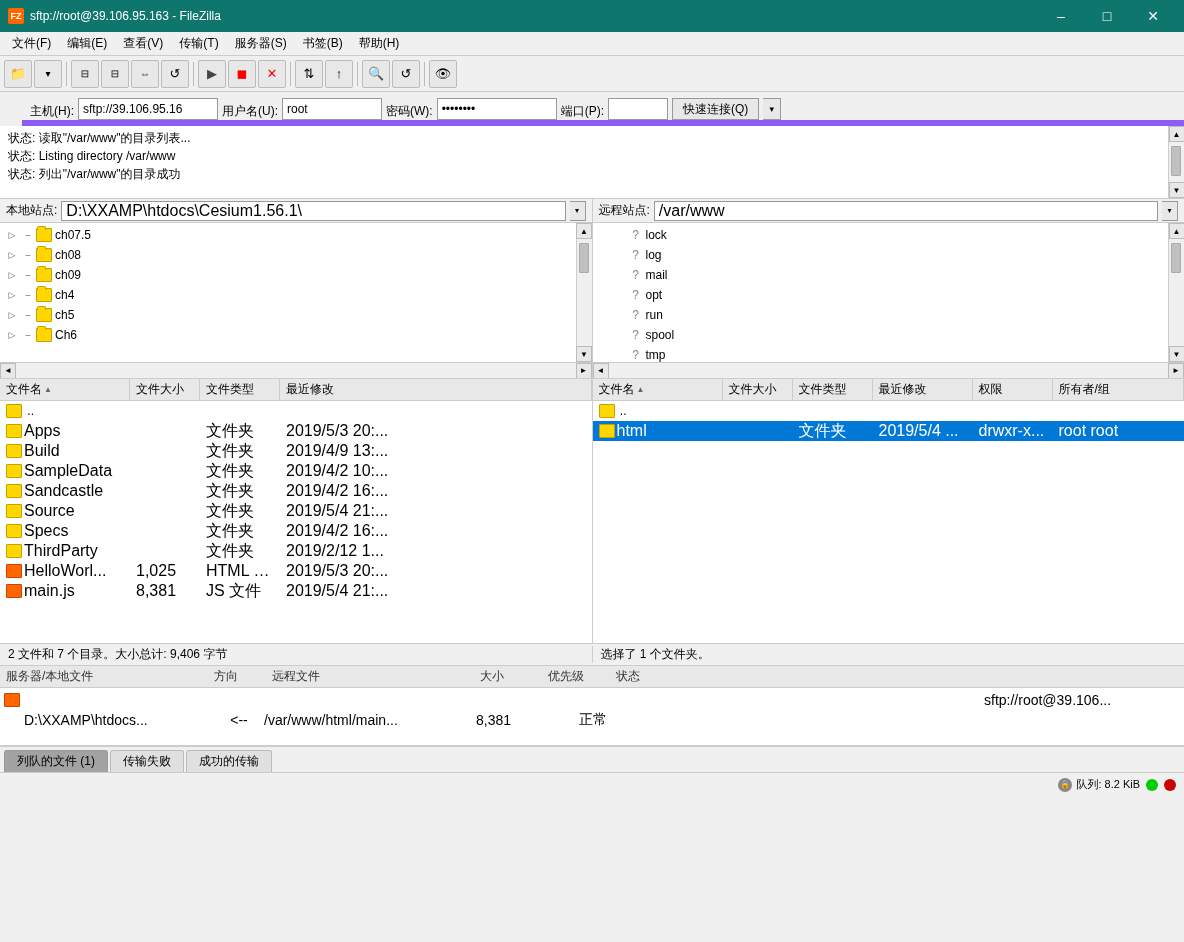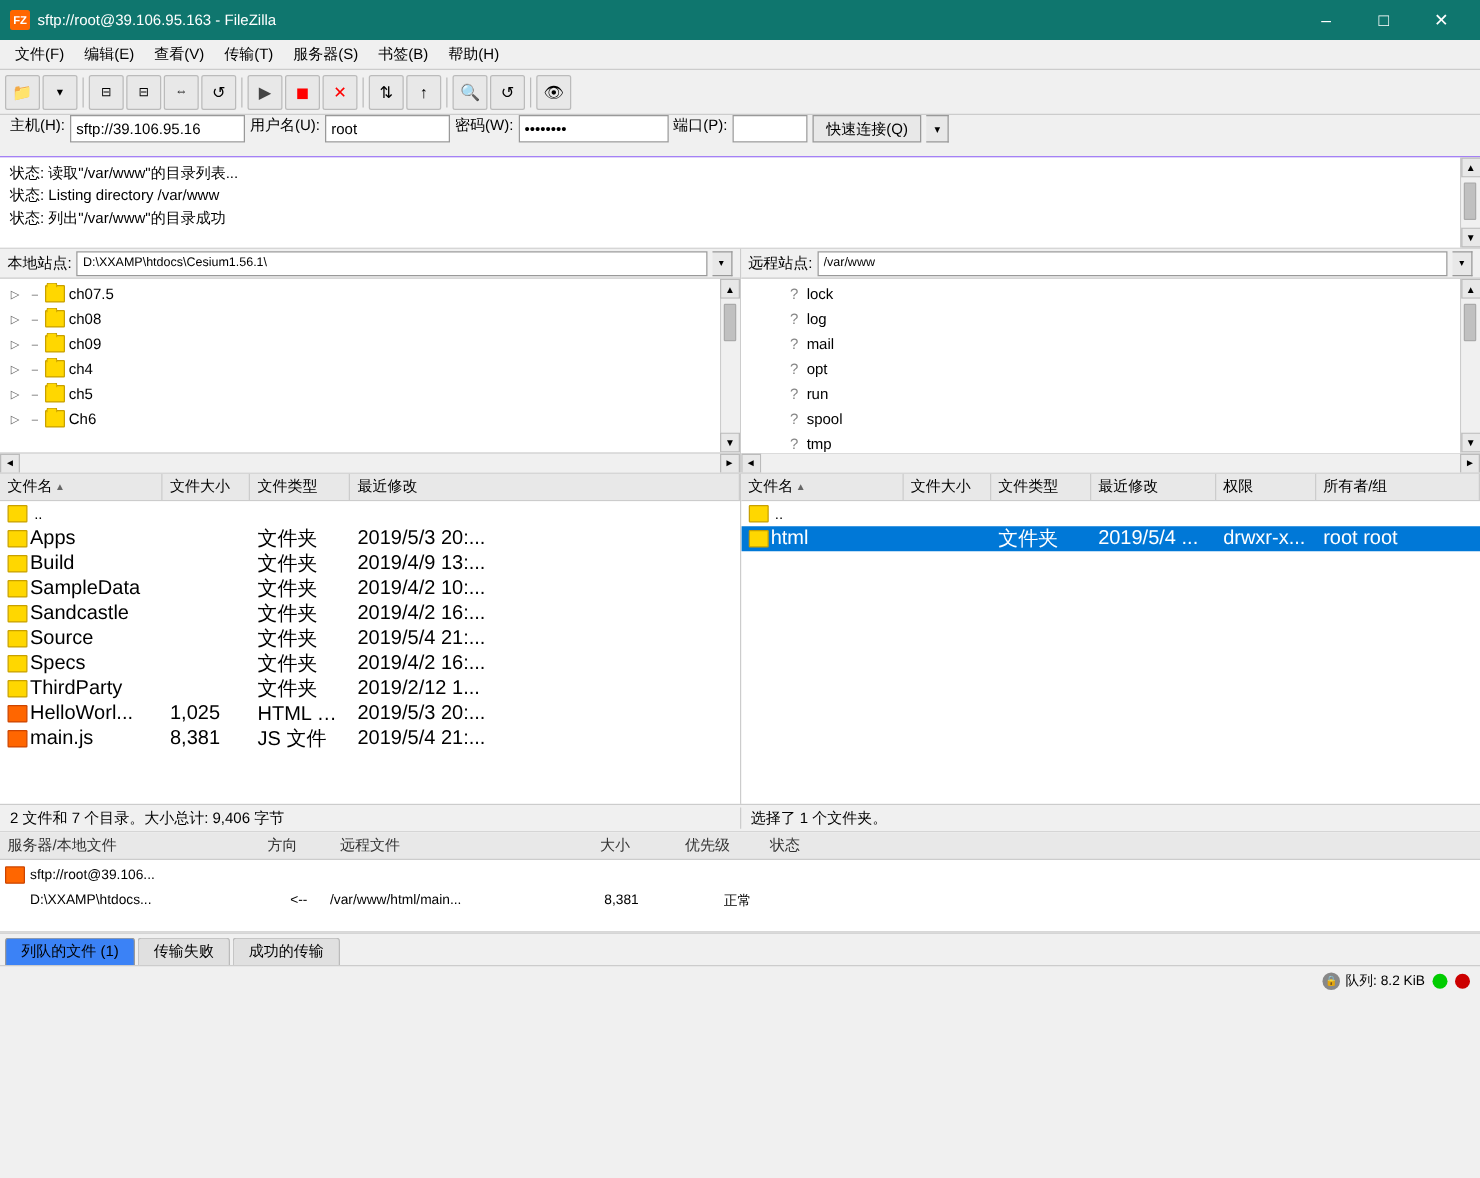--- a/index.html
+++ b/index.html
@@ -107,24 +107,25 @@
       align-items: center;
       justify-content: center;
       font-size: 10px;
     }
 
     
     .conn-bar {
       background: #f0f0f0;
       height: 34px;
       display: flex;
-      align-items: flex-start;
+      align-items: flex-end;
       padding: 0 8px;
-      border-bottom: 1px solid #8b5cf6;
+      border-bottom: 6px solid #8b5cf6;
       gap: 4px;
+      margin-left: 22px;
     }
     .conn-label {
       font-size: 12px;
       white-space: nowrap;
     }
     .conn-input {
       height: 22px;
       border: 1px solid #999;
       padding: 0 4px;
       font-size: 12px;
@@ -191,21 +192,21 @@
     }
     .panel-header-label {
       font-size: 12px;
       white-space: nowrap;
     }
     .panel-path-input {
       flex: 1;
       height: 20px;
       border: 1px solid #999;
       padding: 0 4px;
-      font-size: 10px;
+      font-size: 16px;
     }
     .panel-path-arrow {
       width: 16px; height: 20px;
       background: #e8e8e8;
       border: 1px solid #999;
       border-left: none;
       display: flex;
       align-items: center;
       justify-content: center;
       cursor: pointer;
@@ -397,23 +398,24 @@
     }
     .transfer-list {
       flex: 1;
       overflow-y: auto;
       padding: 2px 0;
     }
     .transfer-row {
       height: 20px;
       display: flex;
       align-items: center;
-      font-size: 11px;
+      font-size: 14px;
       padding: 0 4px;
       cursor: pointer;
+      justify-content: space-between;
     }
     .transfer-icon {
       width: 16px; height: 14px;
       background: #ff6600;
       border: 1px solid #cc4400;
       border-radius: 1px;
       margin-right: 4px;
       display: inline-block;
     }
 
@@ -433,21 +435,21 @@
       border: 1px solid #bbb;
       border-bottom: none;
       border-radius: 3px 3px 0 0;
       cursor: pointer;
       display: flex;
       align-items: center;
       font-size: 12px;
       margin-right: 2px;
     }
     .bottom-tab.active {
-      background: #3b82f6;
+      background: #a3a3a3;
       border-color: #999;
     }
 
     
     .bottom-status {
       height: 24px;
       background: #f0f0f0;
       border-top: 1px solid #ccc;
       display: flex;
       align-items: center;

